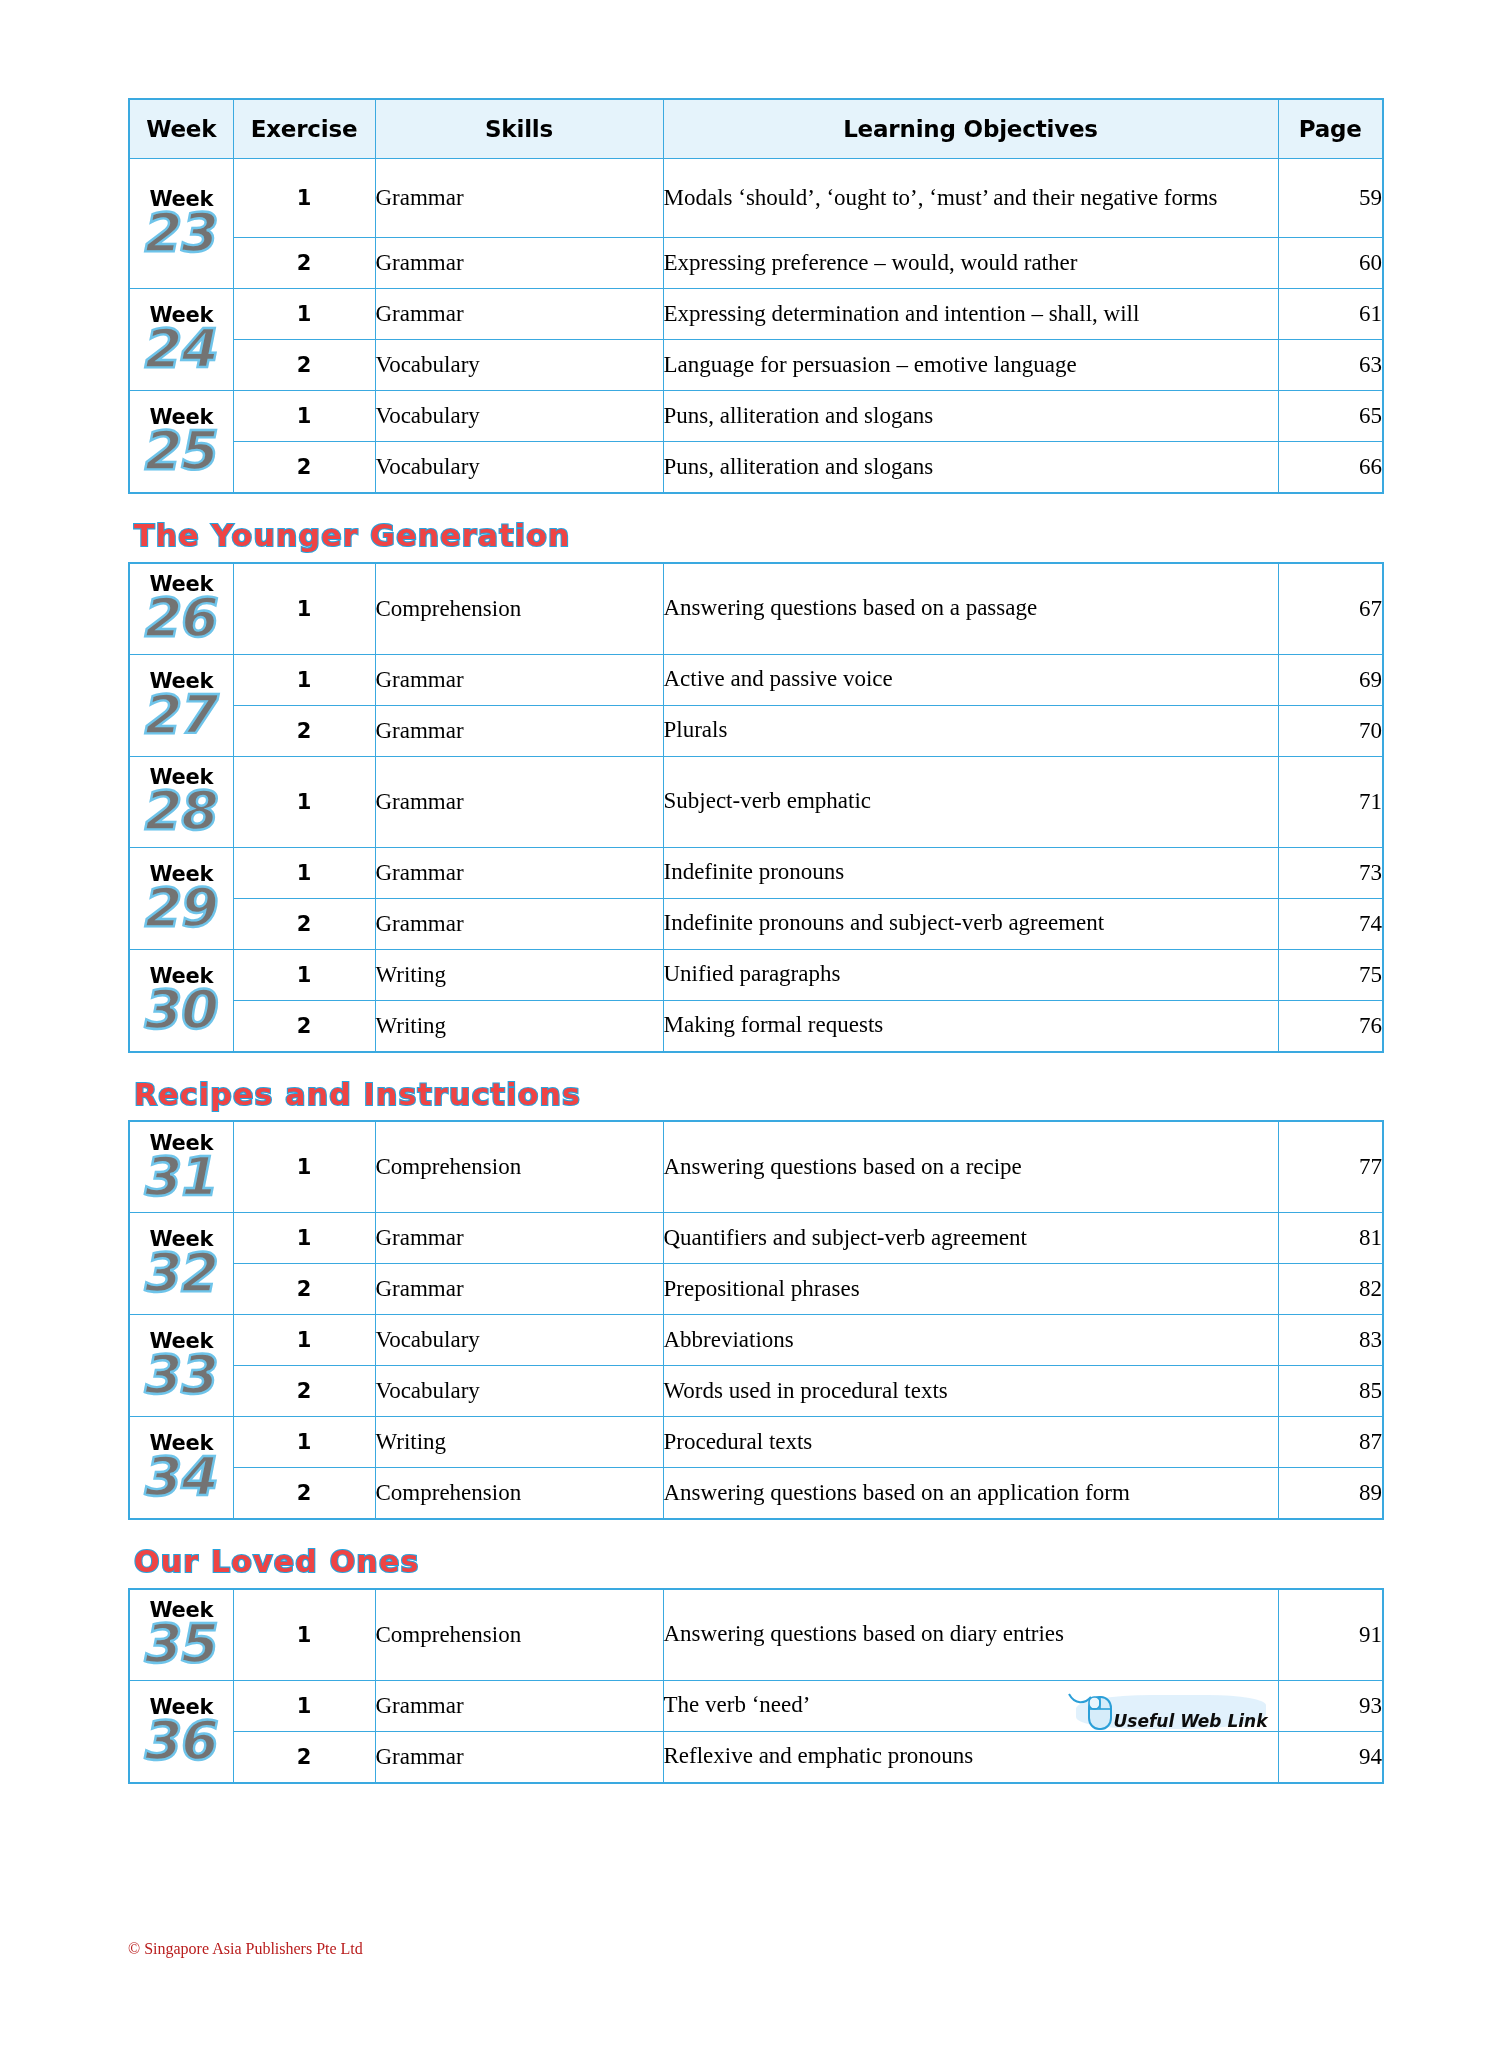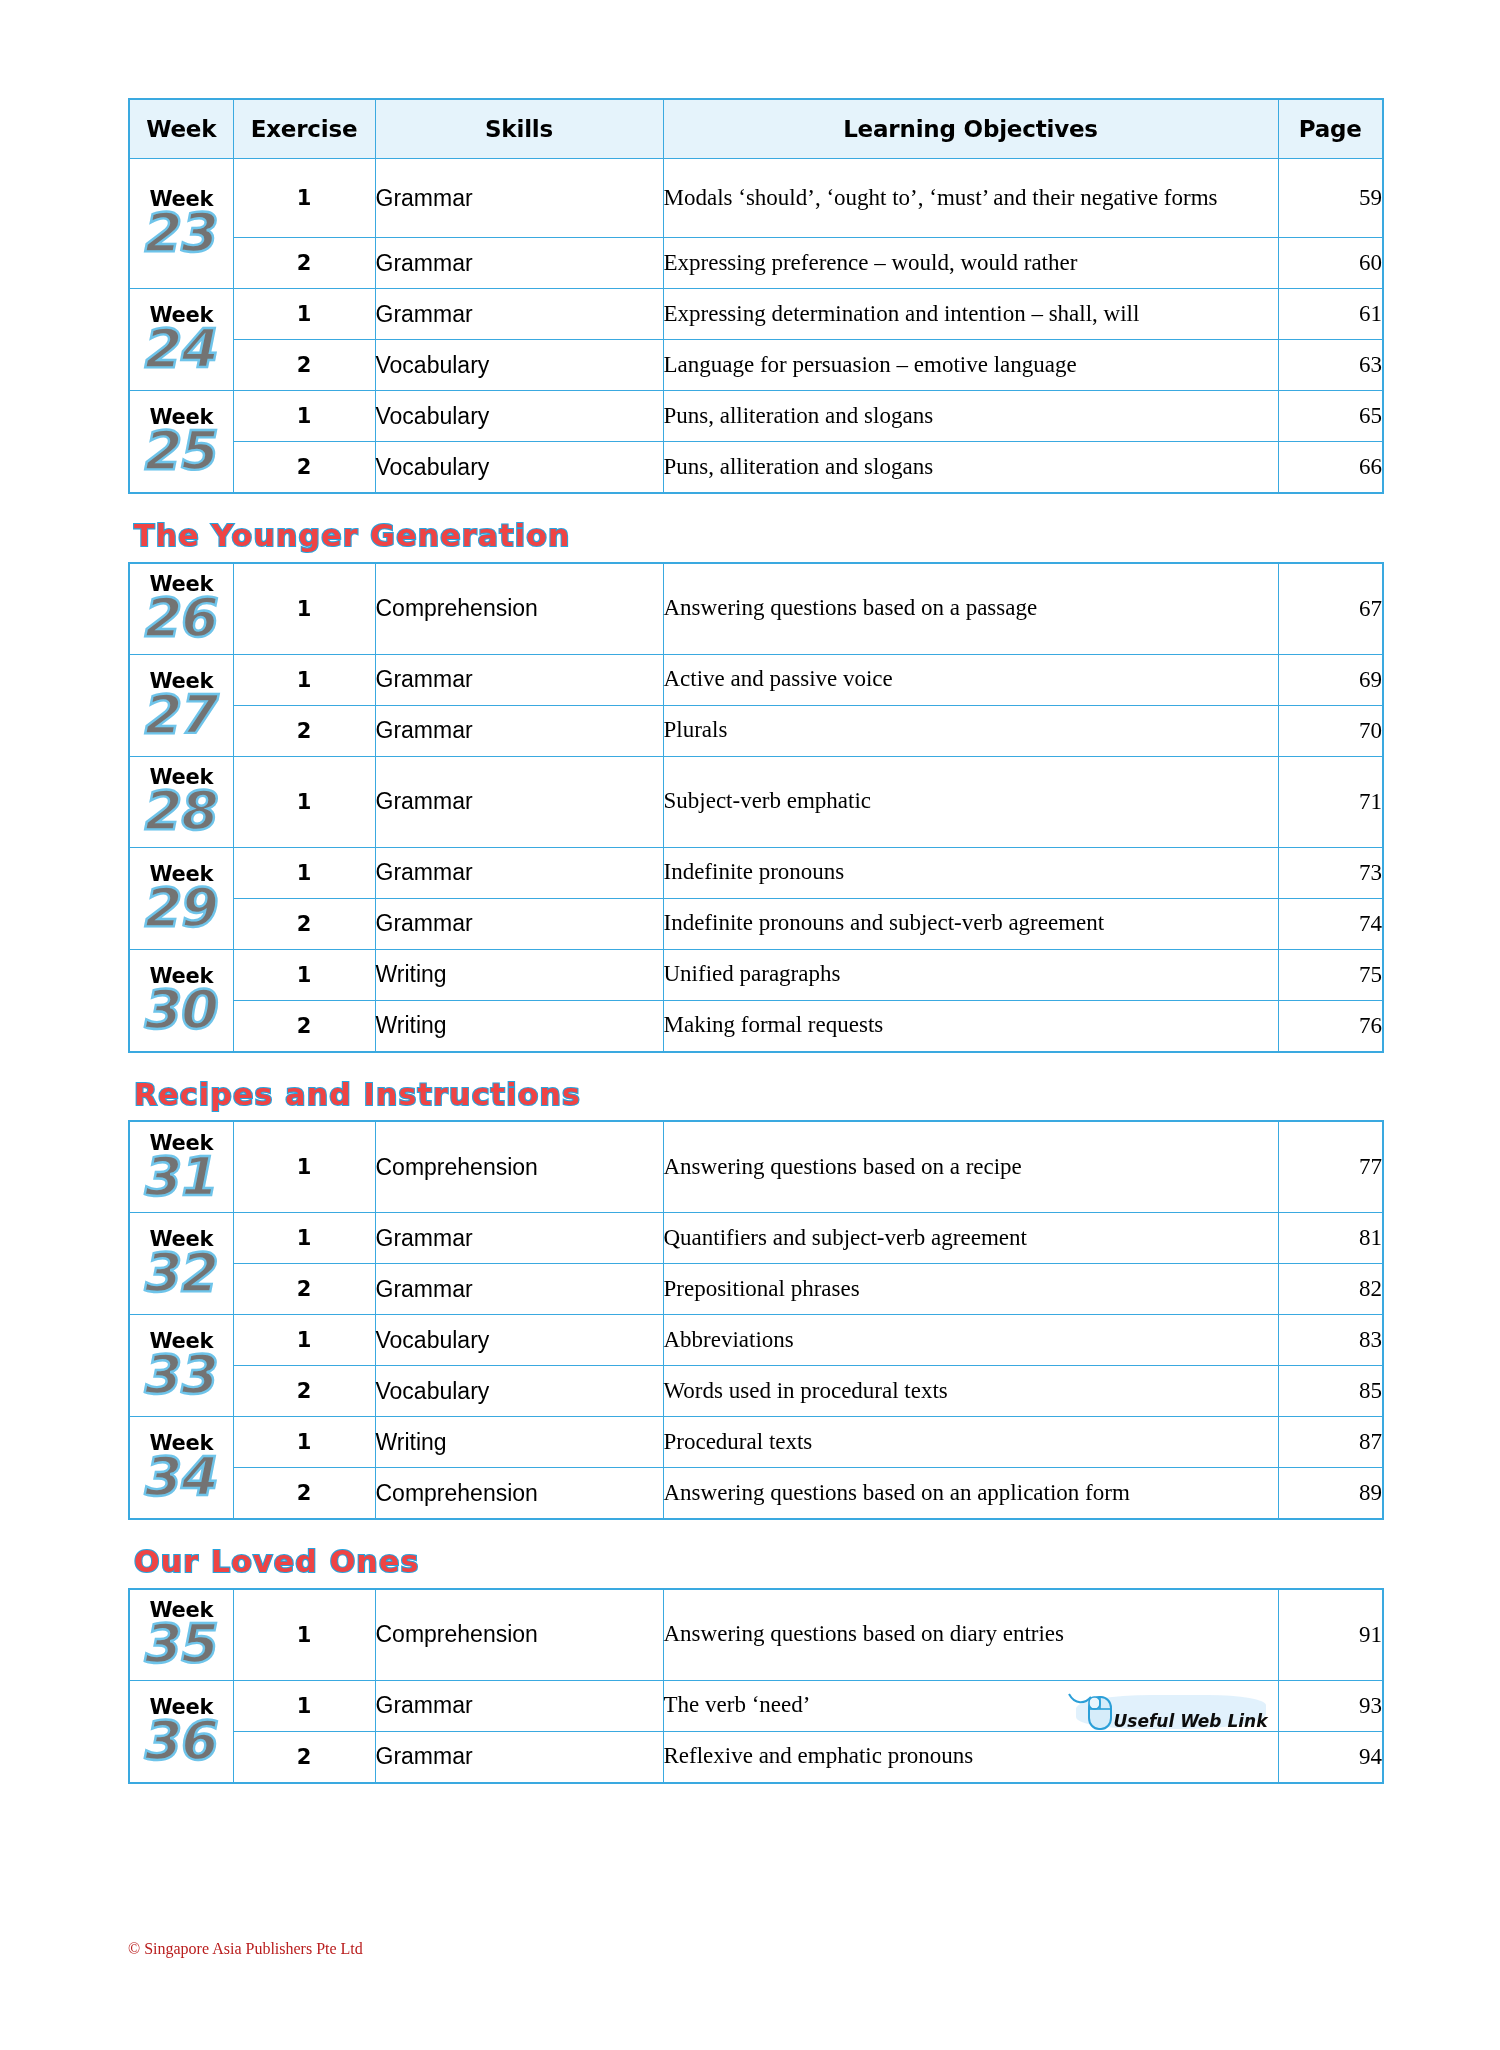--- a/index.html
+++ b/index.html
@@ -101,21 +101,21 @@
   }
 
   td.ex-cell {
     text-align: center;
     font-family: "DejaVu Sans", sans-serif;
     font-weight: bold;
     font-size: 21px;
     color: #000;
   }
   td.skill-cell {
-    font-family: Liberation Sans, sans-serif;
+    font-family: Liberation Serif, serif;
     font-size: 23px;
     color: #000;
     padding-left: 16px;
   }
   td.obj-cell {
     font-family: "Liberation Serif", serif;
     font-size: 23px;
     color: #000;
     padding: 6px 14px 6px 16px;
     line-height: 1.42;

